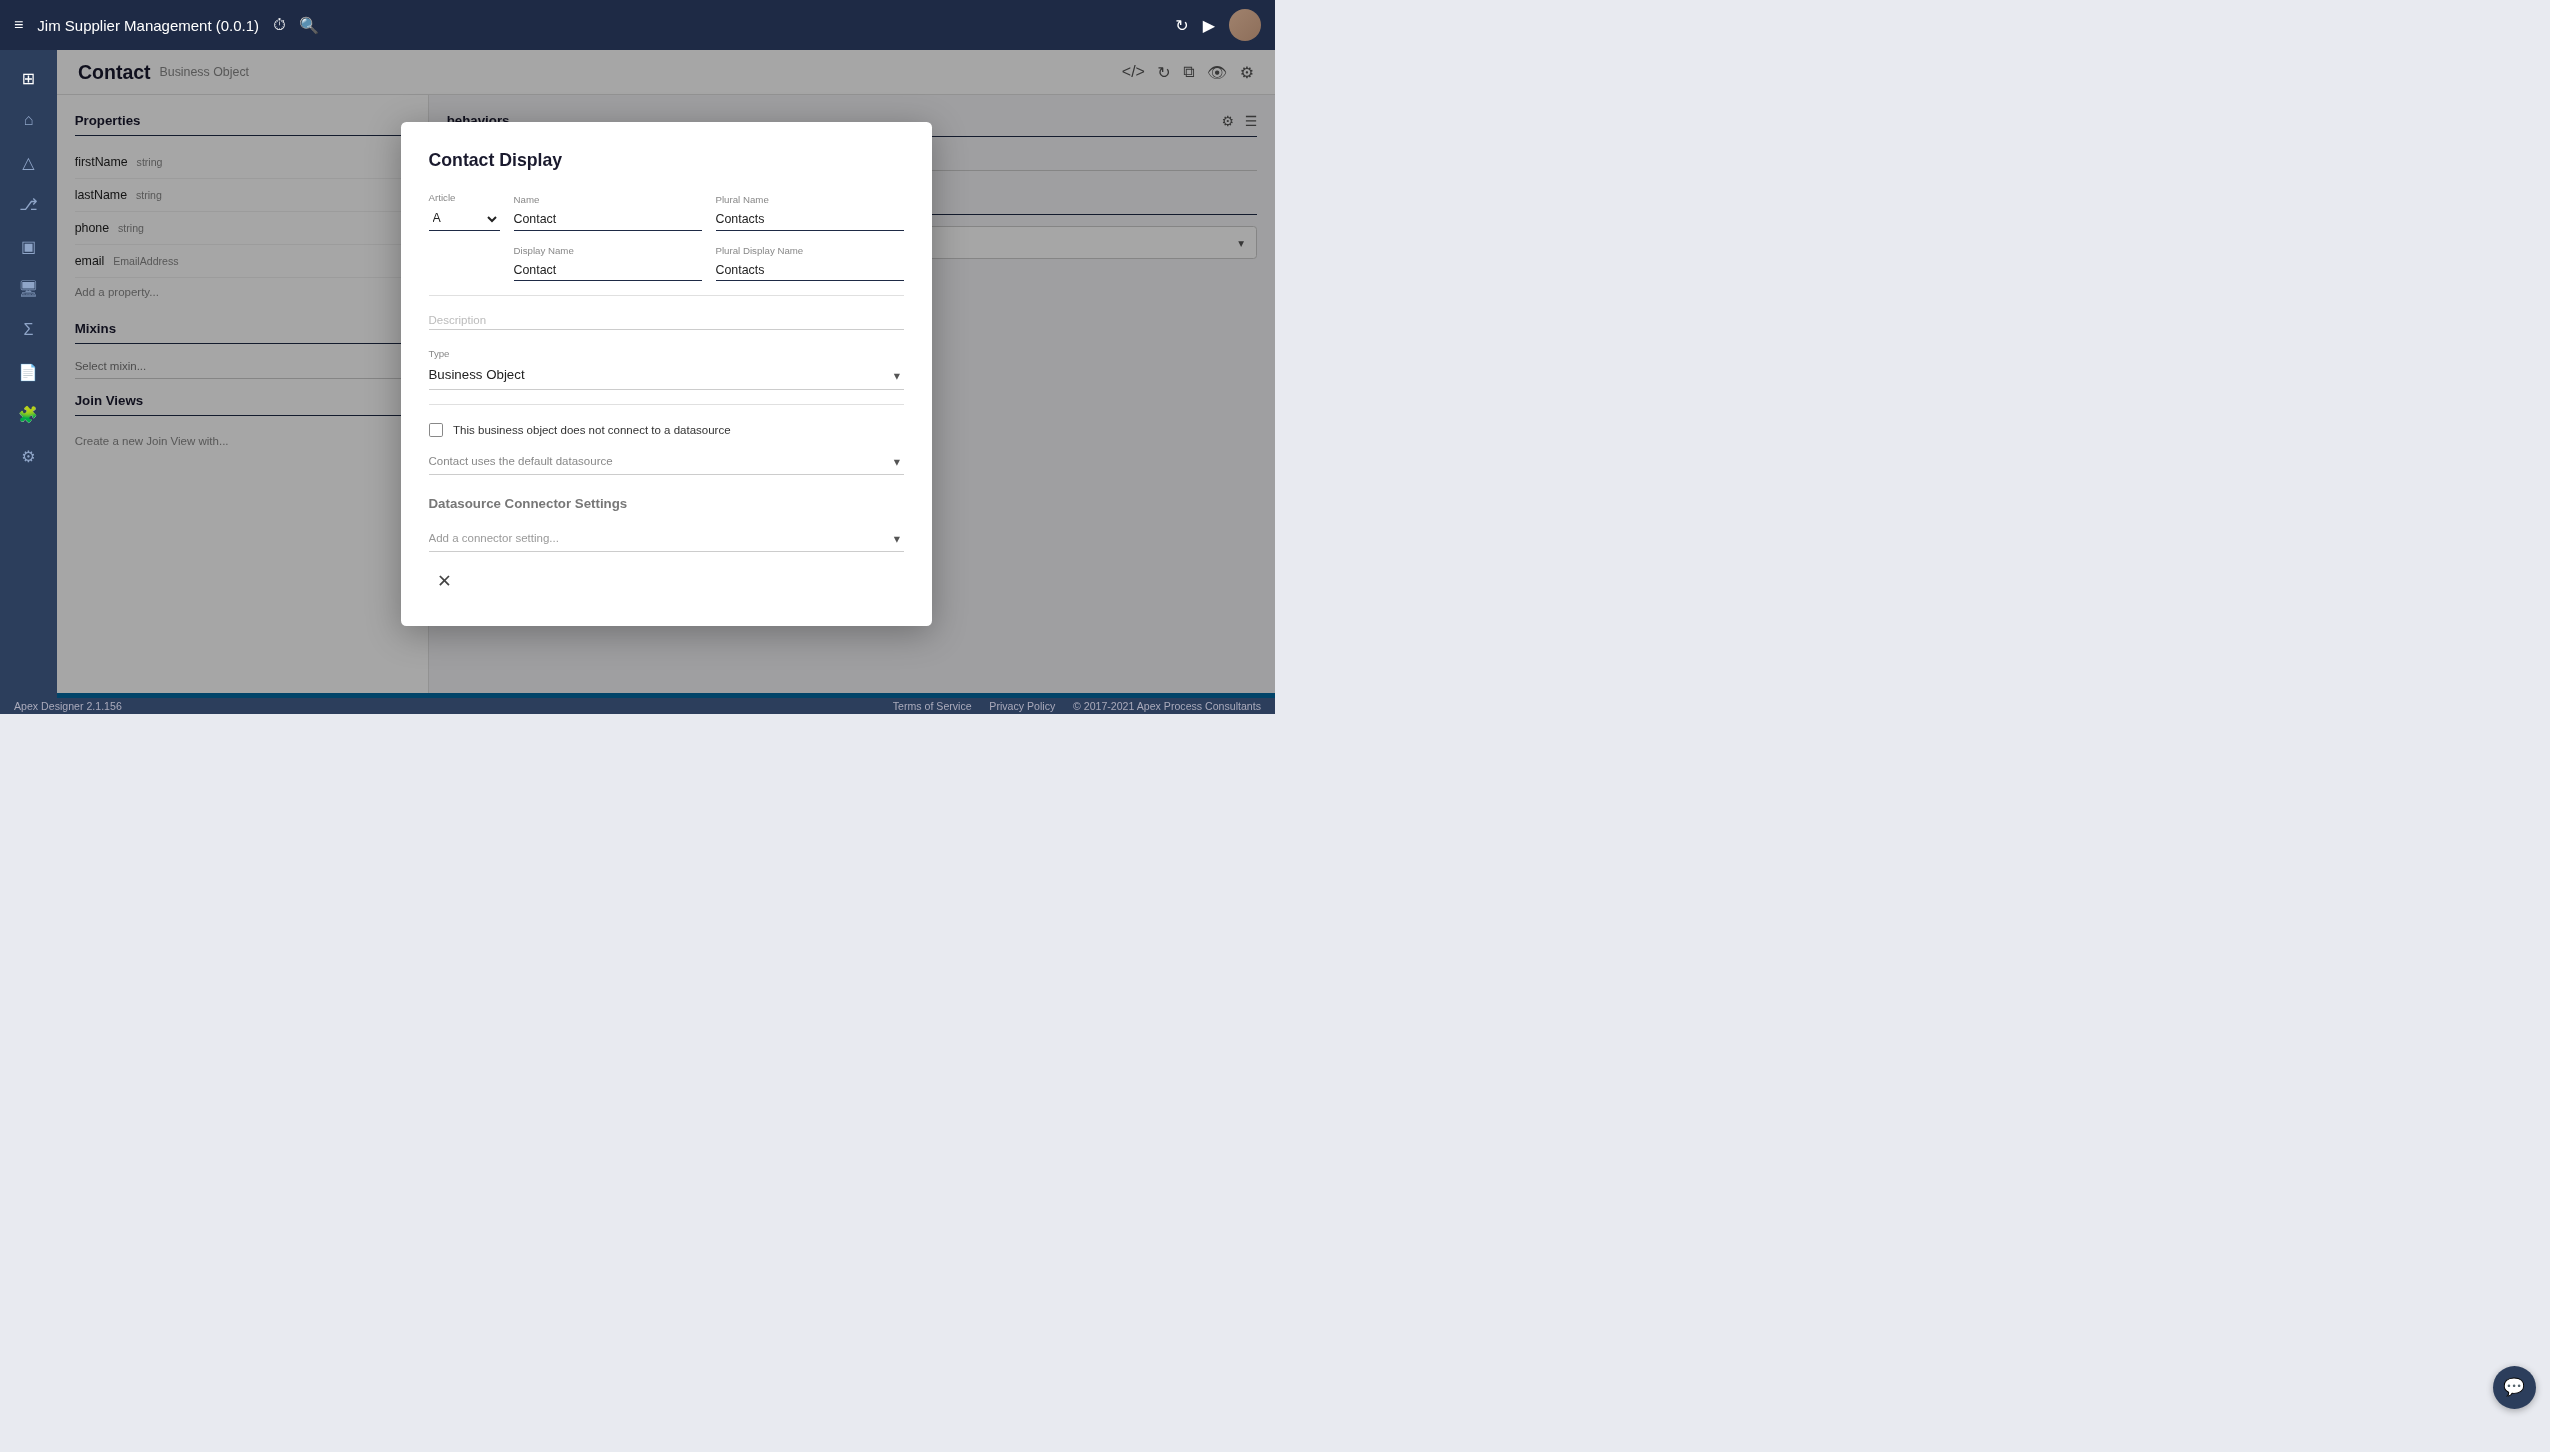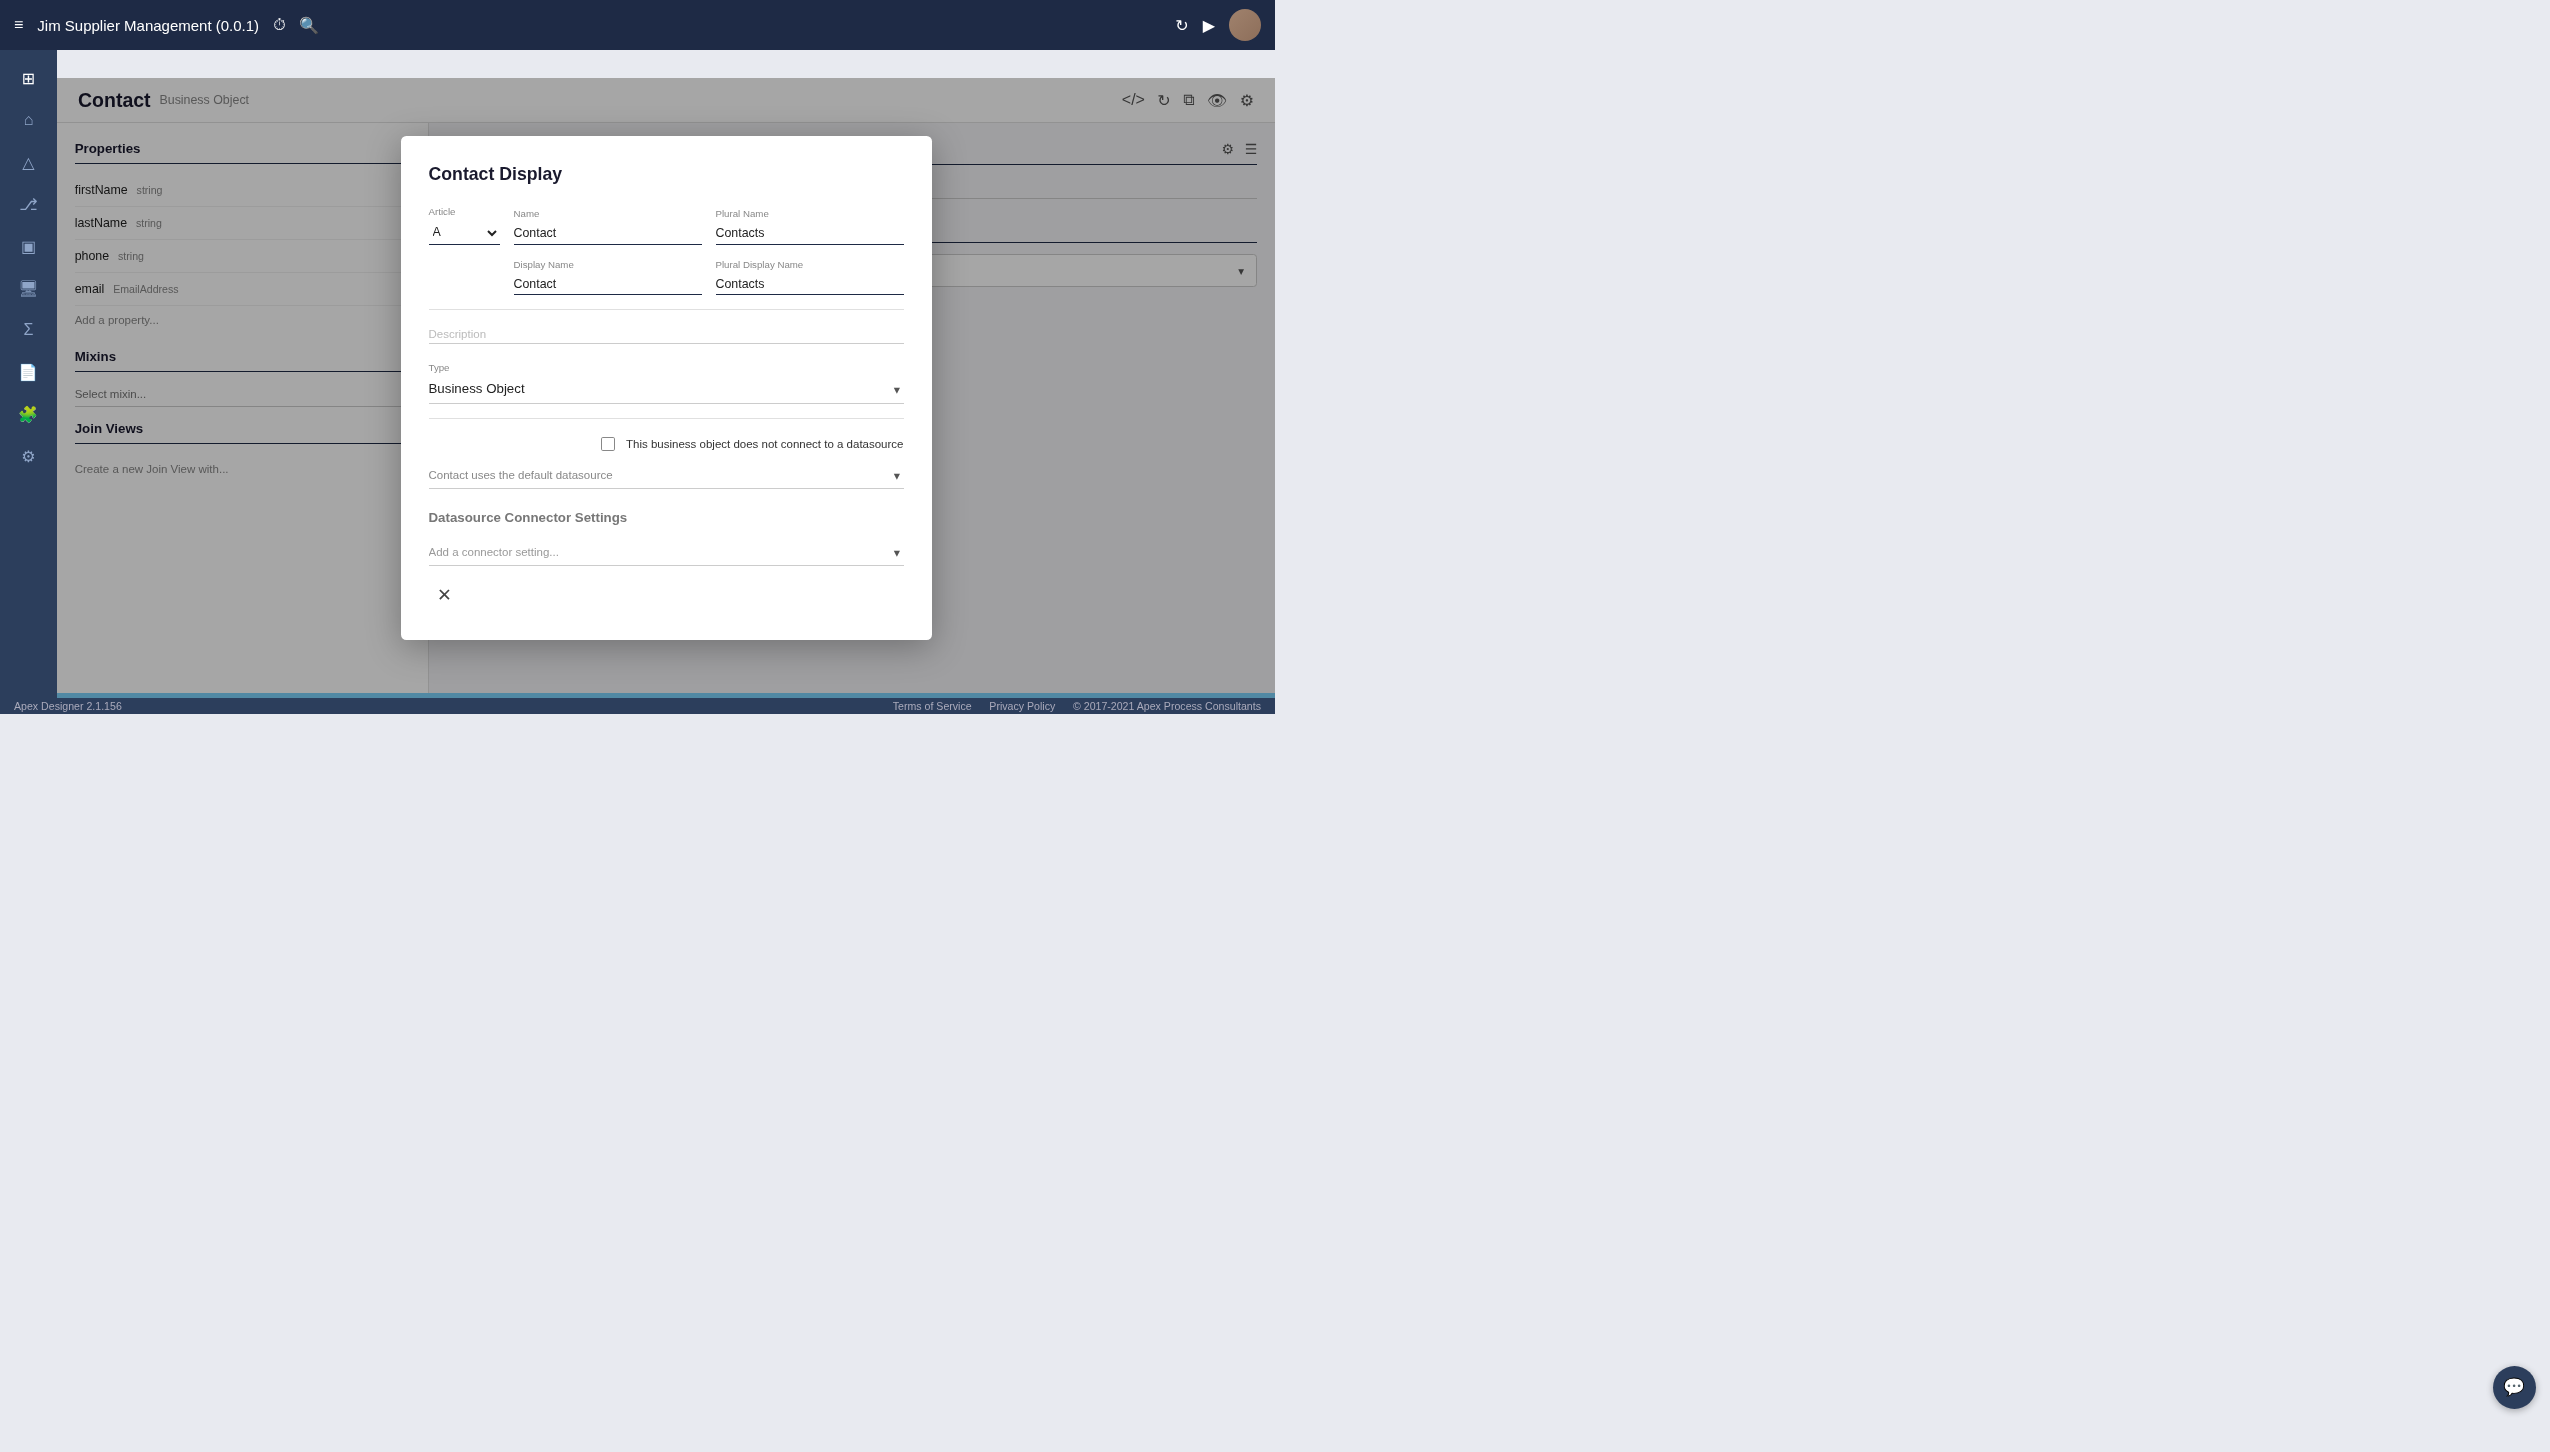--- a/index.html
+++ b/index.html
@@ -41,25 +41,24 @@
       color: #8fa5c8;
       font-size: 16px;
       cursor: pointer;
       border-radius: 3.5px;
     }
     .sidebar-icon.active { color: white; }
 
     
     .main-content {
       flex: 1;
-      background: #7dd3fc;
+      background: #0369a1;
       padding: 0;
       position: relative;
       overflow: hidden;
-      margin-top: 28px;
     }
 
     
     .page-header {
       background: white;
       padding: 10.6px 21px;
       display: flex;
       align-items: center;
       justify-content: space-between;
       border-bottom: 0.9px solid #e0e0e0;
@@ -238,21 +237,21 @@
       border: none;
       border-bottom: 0.9px solid #ccc;
       padding: 5.3px 0;
       font-size: 12.4px;
       color: #222;
       outline: none;
       background: transparent;
     }
     .model-input::placeholder { color: #bbb; font-size: 10.6px; }
 
-    .checkbox-row { display: flex; align-items: center; gap: 10.6px; margin: 17.7px 0 10.6px; justify-content: flex-end; }
+    .checkbox-row { display: flex; align-items: center; gap: 10.6px; margin: 17.7px 0 10.6px; }
     .checkbox-label { font-size: 11.5px; color: #333; }
     .checkbox { width: 14px; height: 14px; border: 1.3px solid #888; border-radius: 1.8px; cursor: pointer; flex-shrink: 0; }
 
     .datasource-select-wrapper { position: relative; margin-bottom: 21px; }
     .datasource-select {
       width: 100%;
       border: none;
       border-bottom: 0.9px solid #ccc;
       padding: 7px 0;
       font-size: 11.5px;

